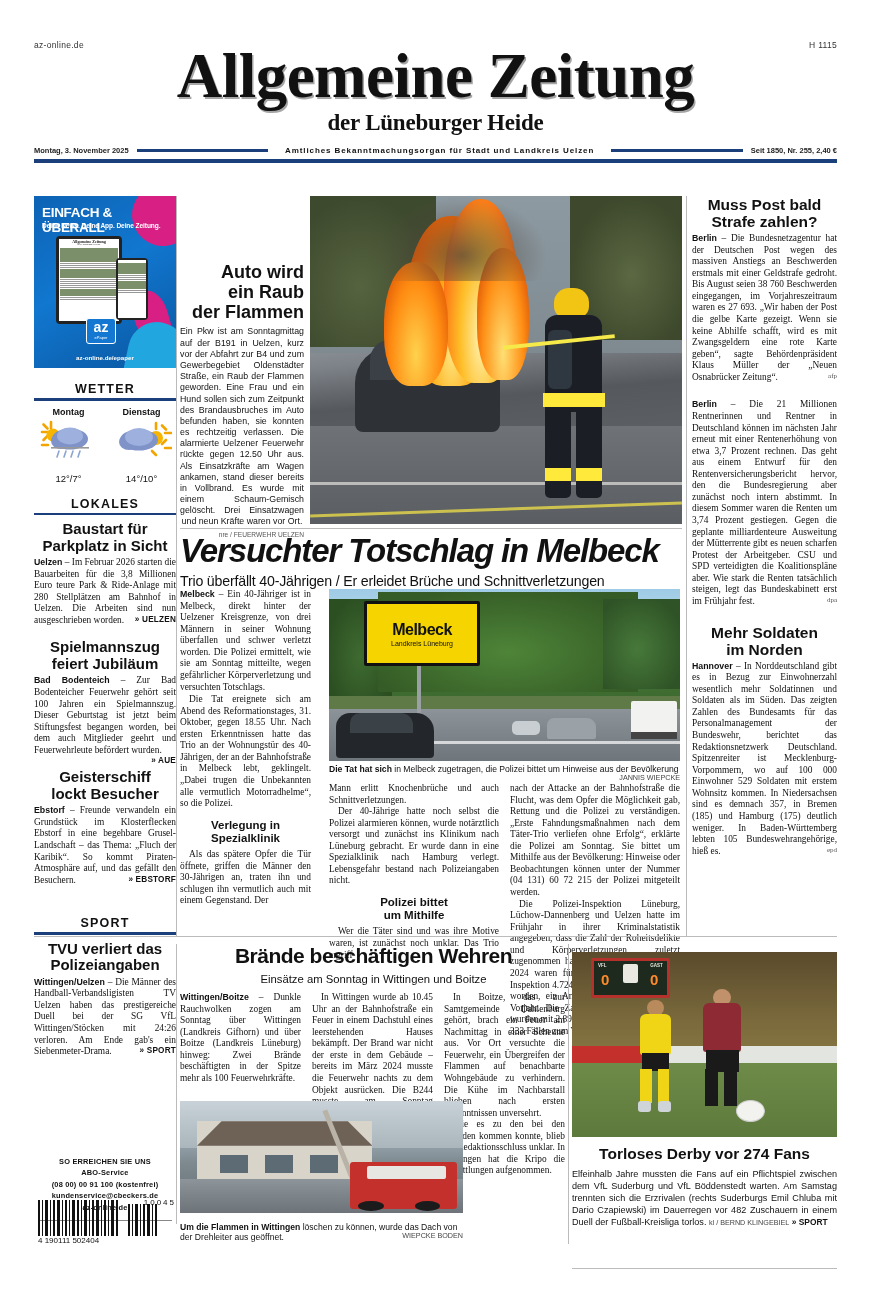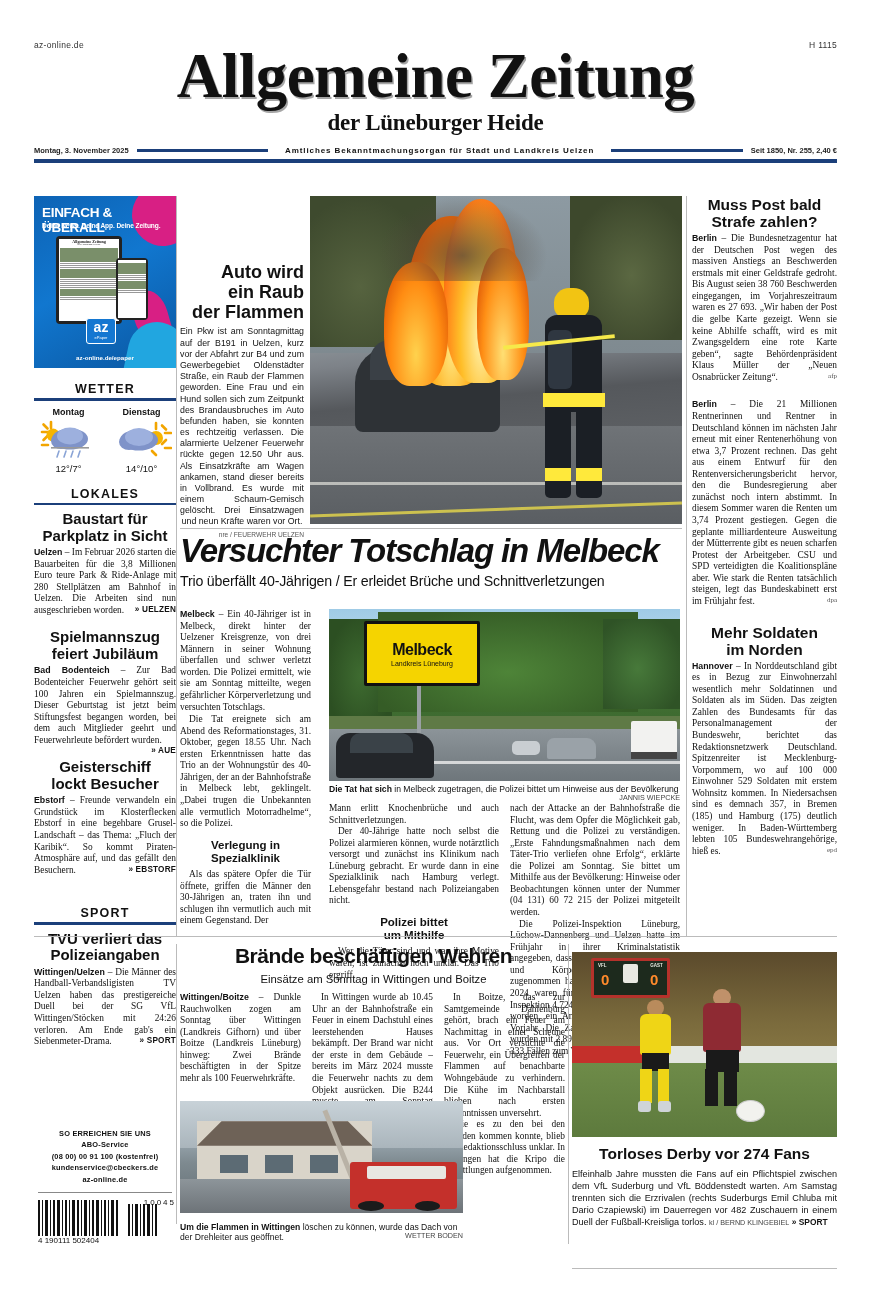--- a/index.html
+++ b/index.html
@@ -94,21 +94,21 @@
   .mini-hd { font-family:"Liberation Serif",serif; font-weight:700; font-size:4px;
              text-align:center; line-height:1; }
   .mini-ph { background:#7a8f6a; height:14px; margin:1px 0; }
   .mini-ln { height:1px; background:#999; margin:1px 0; }
 
   
   .weather { display:flex; gap:4px; margin-top:2px; }
   .wcell { flex:1; text-align:center; }
   .wday { font-size:9px; font-weight:700; margin-bottom:2px; }
   .wicon { height:44px; position:relative; }
-  .wtemp { font-size:9.5px; font-weight:400; margin-top:0; }
+  .wtemp { font-size:9.5px; font-weight:400; margin-top:10px; }
   .cap { font-size:8.6px; line-height:1.2; margin-top:3px; }
   .cap b { font-weight:700; }
 
   
   .firephoto { position:absolute; left:310px; top:196px; width:372px; height:328px; overflow:hidden;
     background:linear-gradient(175deg,#6d7b86 0%, #8e9aa2 18%, #9aa3a8 34%, #7d8288 48%, #55585c 60%, #6a6d70 100%); }
   .flame { position:absolute; border-radius:48% 48% 40% 40%; filter:blur(0.6px); }
 
   
   .mainblock { position:absolute; left:180px; top:534px; width:500px; }
@@ -119,21 +119,21 @@
 
   
   .melbeck { width:100%; height:172px; position:relative; overflow:hidden;
              background:linear-gradient(180deg,#8fbfe0 0%,#a9cfe4 18%,#4a7a3a 32%,#3e6b30 62%,#8d9a92 76%,#6e7a72 100%); }
 
   
   .sportblock { position:absolute; left:180px; top:944px; width:387px; }
   .sp-hl { text-align:center; font-size:21px; font-weight:700; margin:0; letter-spacing:-.5px; }
   .sp-sub { text-align:center; font-size:11.3px; margin:5px 0 7px 0; }
 
-  .contact { position:absolute; left:34px; top:1128px; width:142px; text-align:center; }
+  .contact { position:absolute; left:34px; top:1156px; width:142px; text-align:center; }
   .contact .t { font-size:7.4px; font-weight:700; letter-spacing:.2px; line-height:1.55; }
   .contact hr { border:0; border-top:1px solid #888; margin:7px 4px; }
   .barcode { position:absolute; left:36px; top:1196px; width:140px; height:60px; }
   .bc-num { position:absolute; right:0; top:2px; font-size:8px; letter-spacing:2px; }
 
   .derby { position:absolute; left:572px; top:952px; width:265px; }
   .derbyphoto { width:100%; height:185px; position:relative; overflow:hidden;
      background:linear-gradient(180deg,#5d4a2e 0%,#6b5630 22%,#7b6a3b 40%,#5f7a3e 58%,#6f8a4a 100%); }
   .derby-hl { text-align:center; font-size:15.5px; font-weight:700; margin:8px 0 5px 0; }
   .derby-body { font-size:9.1px; line-height:1.32; text-align:justify; }
@@ -405,21 +405,21 @@
       <div class="hl2" style="white-space:pre-line;font-size:15.5px">Mehr Soldaten
 im Norden</div>
       <p class="body-serif"><b>Hannover</b><span> – In Norddeutschland gibt es in Bezug zur Einwohnerzahl wesentlich mehr Soldatinnen und Soldaten als im Süden. Das zeigten Zahlen des Bundesamts für das Personalmanagement der Bundeswehr, berichtet das Redaktionsnetzwerk Deutschland. Spitzenreiter ist Mecklenburg-Vorpommern, wo auf 100 000 Einwohner 529 Soldaten mit erstem Wohnsitz kommen. In Niedersachsen sind es demnach 357, in Bremen (185) und Hamburg (175) deutlich weniger. In Baden-Württemberg lebten 105 Bundeswehrangehörige, hieß es.</span> <span class="credit">epd</span></p>
     </div>
   </div>
 
   <div class="mainblock">
     <h1 class="main-hl">Versuchter Totschlag in Melbeck</h1>
     <div class="main-sub">Trio überfällt 40-Jährigen / Er erleidet Brüche und Schnittverletzungen</div>
 
-    <div style="display:flex;gap:18px;margin-top:20px">
+    <div style="display:flex;gap:18px;margin-top:0">
 
       <div style="width:137px">
         <p class="body-serif"><b>Melbeck</b><span> – Ein 40-Jähriger ist in Melbeck, direkt hinter der Uelzener Kreisgrenze, von drei Männern in seiner Wohnung überfallen und schwer verletzt worden. Die Polizei ermittelt, wie sie am Sonntag mitteilte, wegen gefährlicher Körperverletzung und versuchten Totschlags.</span></p>
         <p class="body-serif" style="text-indent:9px;margin-top:1px">Die Tat ereignete sich am Abend des Reformationstages, 31. Oktober, gegen 18.55 Uhr. Nach ersten Erkenntnissen hatte das Trio an der Wohnungstür des 40-Jährigen, der an der Bahnhofstraße in Melbeck lebt, geklingelt. „Dabei trugen die Unbekannten alle vermutlich Motorradhelme“, so die Polizei.</p>
         <div class="subhead" style="white-space:pre-line;text-align:center">Verlegung in
 Spezialklinik</div>
         <p class="body-serif" style="text-indent:9px">Als das spätere Opfer die Tür öffnete, griffen die Männer den 30-Jährigen an, traten ihn und schlugen ihn vermutlich auch mit einem Gegenstand. Der</p>
       </div>
 
       <div style="width:352px">
@@ -496,21 +496,21 @@
     <div style="position:absolute;left:0;bottom:0;width:100%;height:30%;background:linear-gradient(180deg,#8d959a,#6d7378);"></div>
     <div style="position:absolute;right:2%;bottom:4%;width:38%;height:42%;background:#c4302b;border-radius:3px;"></div>
     <div style="position:absolute;right:6%;bottom:30%;width:28%;height:12%;background:#e8e6e2;border-radius:2px;"></div>
     <div style="position:absolute;right:8%;bottom:2%;width:9%;height:9%;background:#1b1b1b;border-radius:50%;"></div>
     <div style="position:absolute;right:28%;bottom:2%;width:9%;height:9%;background:#1b1b1b;border-radius:50%;"></div>
   </div>
 
   <div style="position:absolute;left:180px;top:1219px;width:283px">
     <div class="cap">
       <b>Um die Flammen in Wittingen</b><span> löschen zu können, wurde das Dach von der Drehleiter aus geöffnet.</span>
-      <span style="font-size:7.2px;color:#444;float:right">WETTER BODEN</span>
+      <span style="font-size:7.2px;color:#444;float:right">WIEPCKE BODEN</span>
     </div>
   </div>
 
   <div class="derby">
     <div class="derbyphoto">
       <div style="position:absolute;left:0;top:0;width:100%;height:62%;background:linear-gradient(180deg,#5b4a2c,#7a6a3c 60%,#8a7a45 100%);"></div>
       <div style="position:absolute;left:0;bottom:0;width:100%;height:42%;background:linear-gradient(180deg,#6f8c49,#5d7a3d);"></div>
       <div style="position:absolute;left:0;bottom:40%;width:100%;height:9%;background:#e3e6e0;"></div>
       <div style="position:absolute;left:0;bottom:40%;width:36%;height:9%;background:#c4302b;"></div>
 

